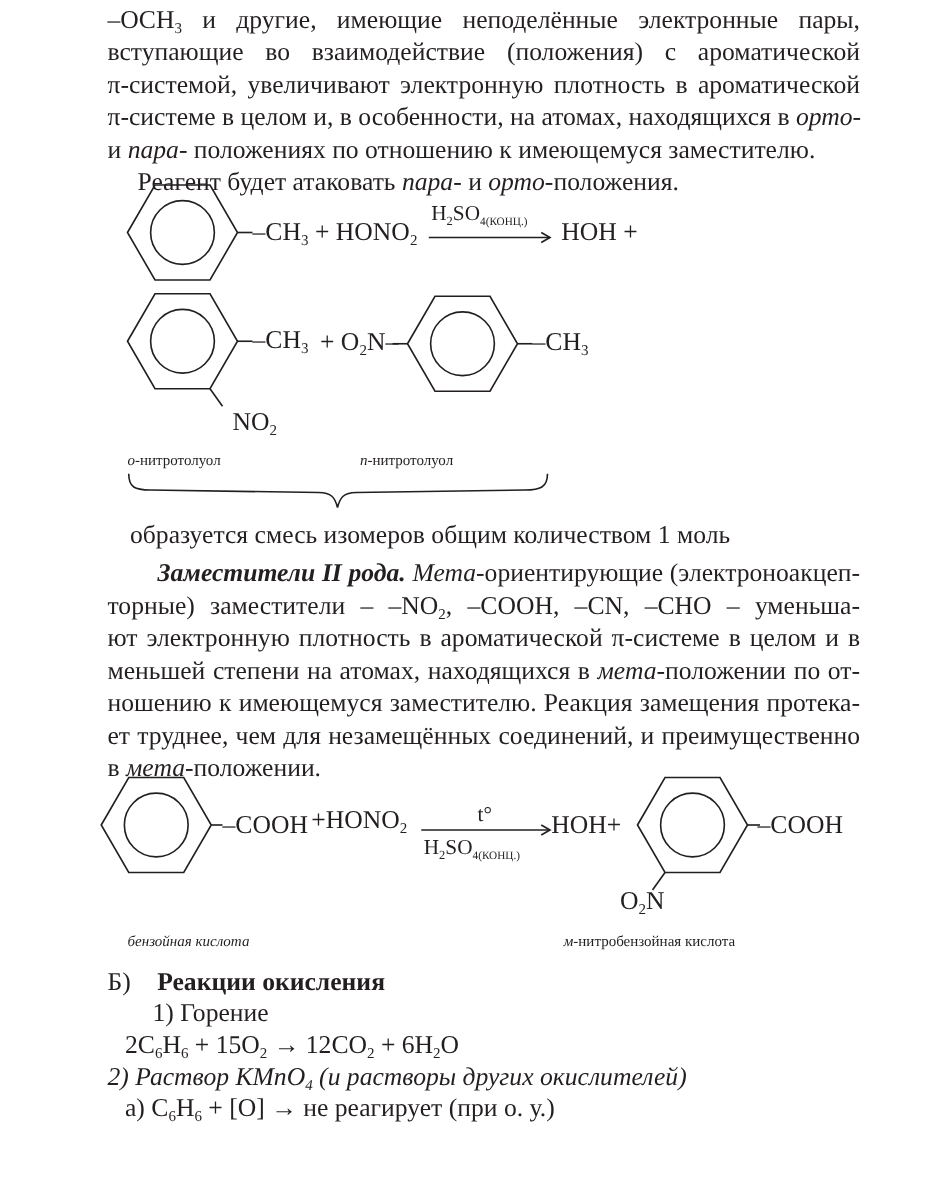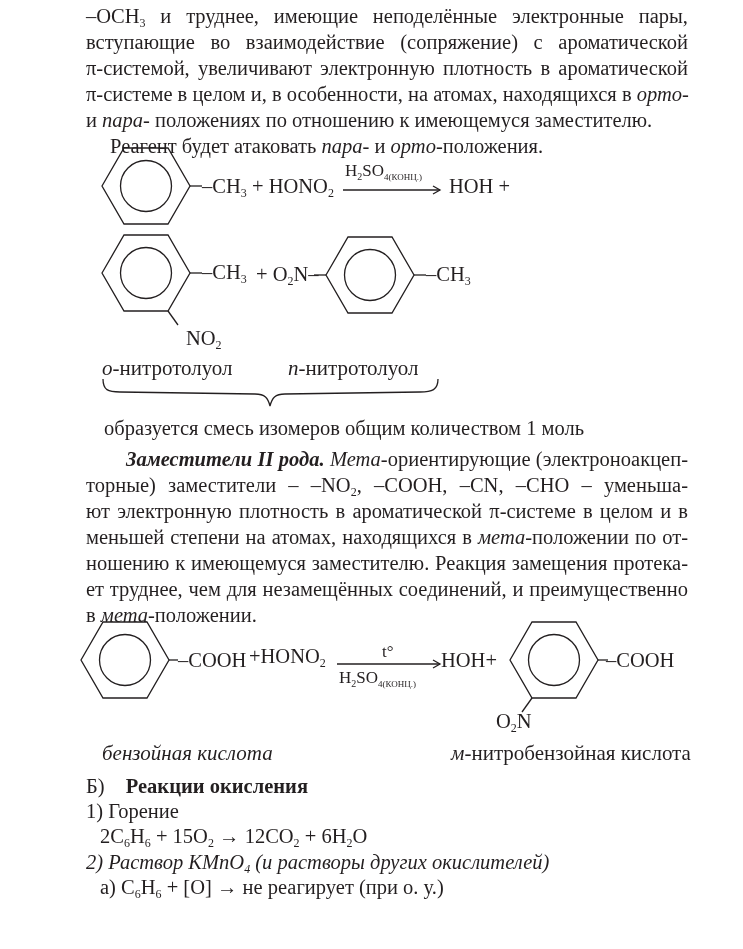--- a/index.html
+++ b/index.html
@@ -5,29 +5,29 @@
   html, body { margin:0; padding:0; background:#ffffff; }
   body { width:743px; height:949px; position:relative; overflow:hidden;
          font-family:"Liberation Serif", "DejaVu Serif", serif; color:#231f20; }
   .line { position:absolute; left:86px; width:602px; font-size:20.5px; line-height:26px; white-space:nowrap; }
   .just { text-align:justify; text-align-last:justify; }
   .ind { left:110px; width:578px; }
   sub { font-size:12px; vertical-align:-4px; line-height:0; }
   i { font-style:italic; }
   b { font-weight:bold;margin-left:16px; }
   .chem { position:absolute; font-size:20.5px; white-space:nowrap; line-height:24px; }
-  .small { position:absolute; font-size:21px; white-space:nowrap; line-height:20px; }
+  .small { position:absolute; font-size:12px; white-space:nowrap; line-height:20px; }
   svg.struct { position:absolute; left:0; top:0; }
   svg.struct path, svg.struct line, svg.struct circle, svg.struct polygon { stroke:#231f20; fill:none; stroke-width:1.3; }
 </style>
 </head>
 <body>
 
-<div class="line just" style="top:3px;"><span>–OCH</span><sub>3</sub><span> и труднее, имеющие неподелённые электронные пары,</span></div>
-<div class="line just" style="top:29px;"><span>вступающие во взаимодействие (сопряжение) с ароматической</span></div>
+<div class="line just" style="top:3px;"><span>–OCH</span><sub>3</sub><span> и другие, имеющие неподелённые электронные пары,</span></div>
+<div class="line just" style="top:29px;"><span>вступающие во взаимодействие (положения) с ароматической</span></div>
 <div class="line just" style="top:55px;"><span>π-системой, увеличивают электронную плотность в ароматической</span></div>
 <div class="line just" style="top:81px;"><span>π-системе в целом и, в особенности, на атомах, находящихся в </span><i>орто-</i></div>
 <div class="line" style="top:107px;"><span>и </span><i>пара-</i><span> положениях по отношению к имеющемуся заместителю.</span></div>
 <div class="line ind" style="top:133px;"><span>Реагент будет атаковать </span><i>пара-</i><span> и </span><i>орто-</i><span>положения.</span></div>
 
 <svg class="struct" width="743" height="949">
 
   <g>
     <polygon points="102,186 124,148 168,148 190,186 168,224 124,224"></polygon>
     <circle cx="146" cy="186" r="25.5"></circle>
@@ -102,16 +102,16 @@
 <div class="chem" style="left:382px; top:640px; font-size:17px;"><span>t°</span></div>
 <div class="chem" style="left:339px; top:666px; font-size:17px;"><span>H</span><sub style="font-size:10px;">2</sub><span>SO</span><sub style="font-size:9px;">4(КОНЦ.)</sub></div>
 <div class="chem" style="left:441px; top:648px;"><span>HOH+</span></div>
 <div class="chem" style="left:606px; top:648px;"><span>–COOH</span></div>
 <div class="chem" style="left:496px; top:709px;"><span>O</span><sub>2</sub><span>N</span></div>
 
 <div class="small" style="left:102px; top:743px;font-style:italic;"><span>бензойная кислота</span></div>
 <div class="small" style="left:451px; top:743px;"><i>м</i><span>-нитробензойная кислота</span></div>
 
 <div class="line" style="top:773px;"><span>Б) </span><b>Реакции окисления</b></div>
-<div class="line" style="top:798px;"><span>1) Горение</span></div>
+<div class="line" style="top:798px;margin-left:36px;"><span>1) Горение</span></div>
 <div class="line" style="top:823px; left:100px;"><span>2C</span><sub>6</sub><span>H</span><sub>6</sub><span> + 15O</span><sub>2</sub><span> → 12CO</span><sub>2</sub><span> + 6H</span><sub>2</sub><span>O</span></div>
 <div class="line" style="top:849px;font-style:italic;"><span>2) Раствор KMnO</span><sub>4</sub><span> (и растворы других окислителей)</span></div>
 <div class="line" style="top:874px; left:100px;"><span>а) C</span><sub>6</sub><span>H</span><sub>6</sub><span> + [O] → не реагирует (при о. у.)</span></div>
 
 </body></html>

